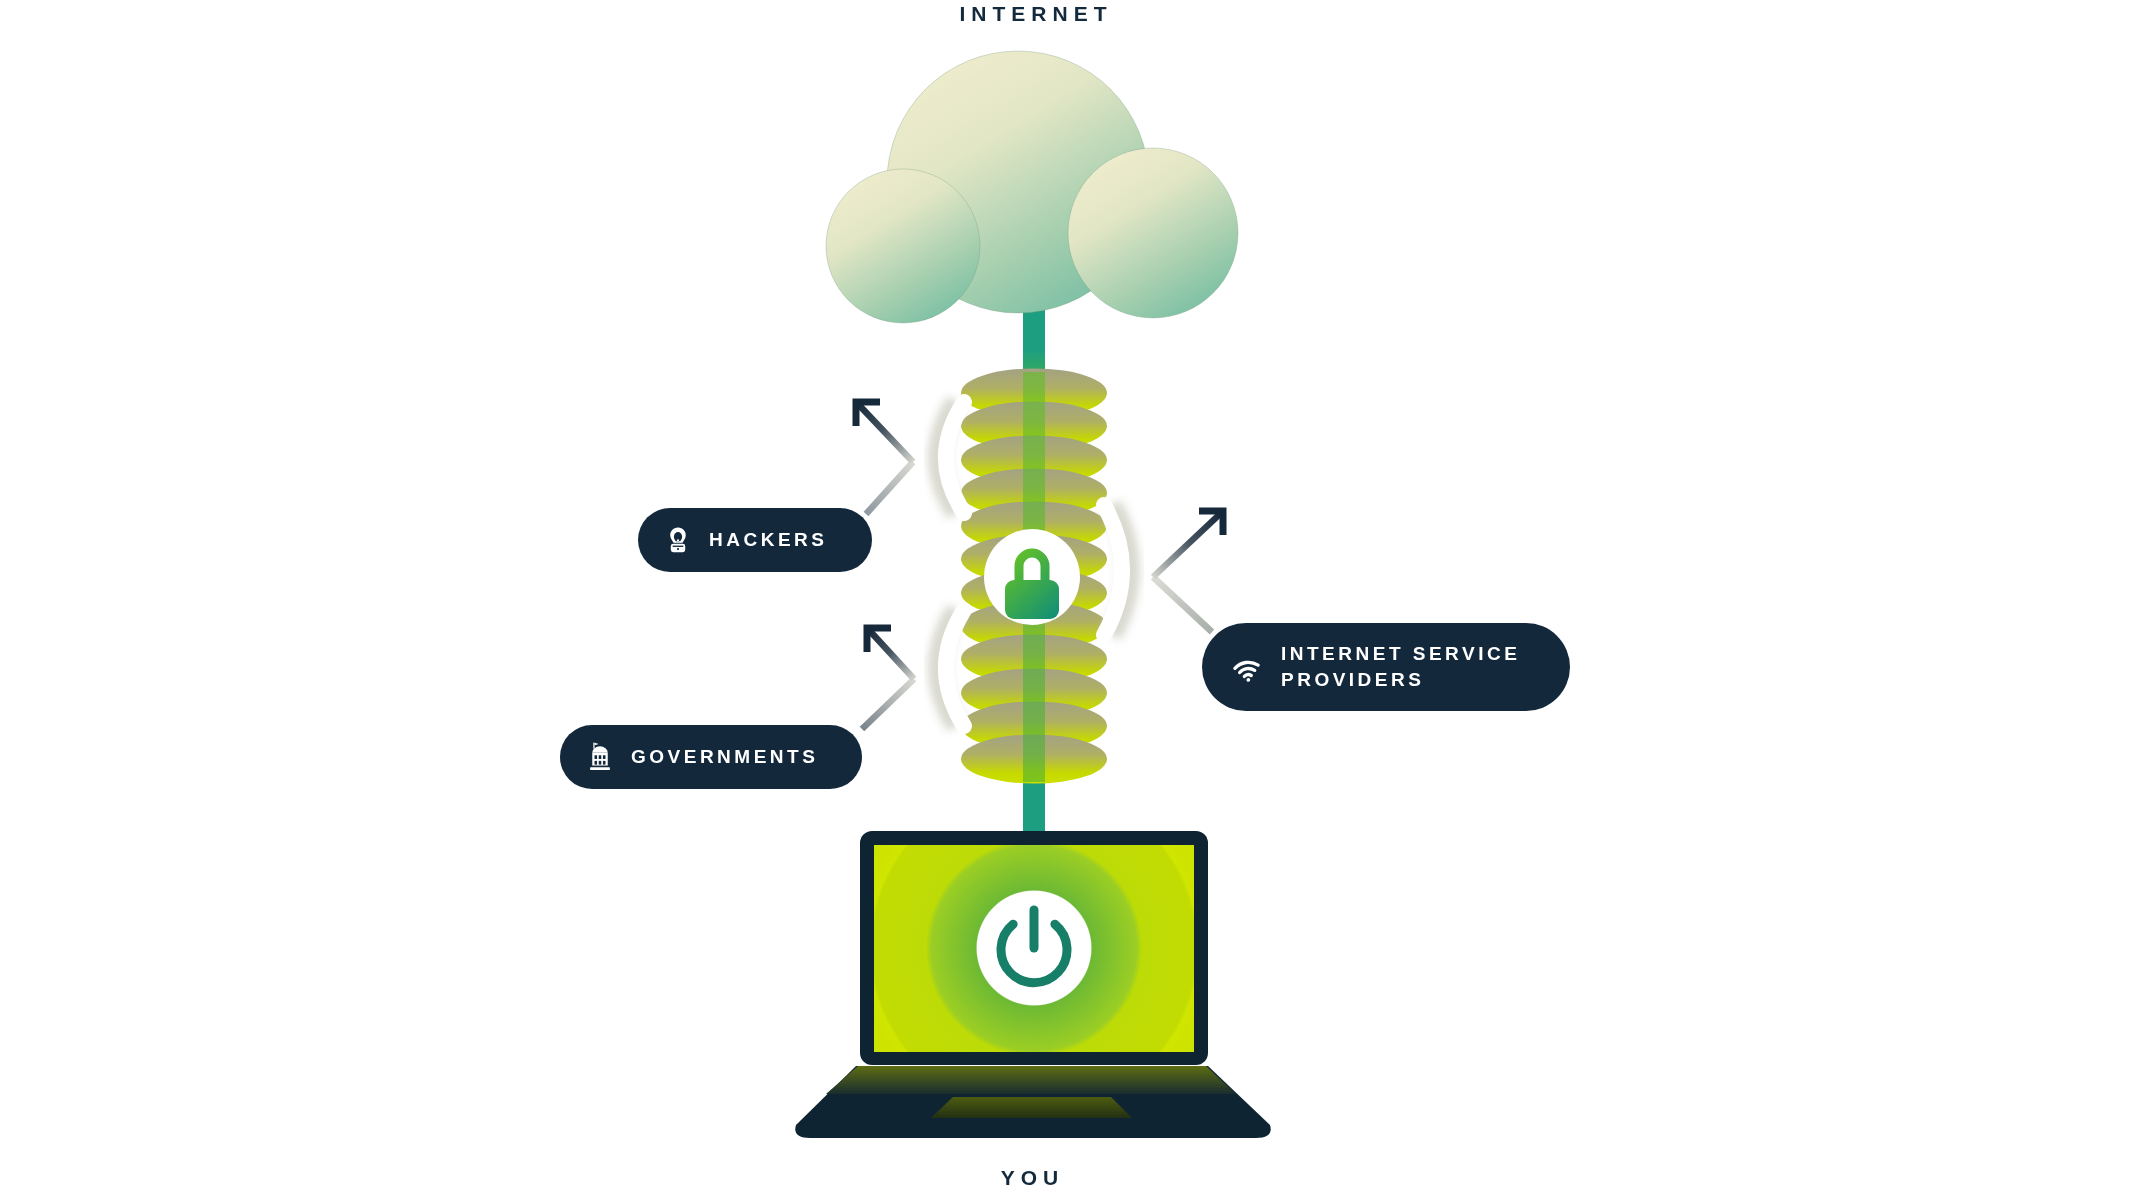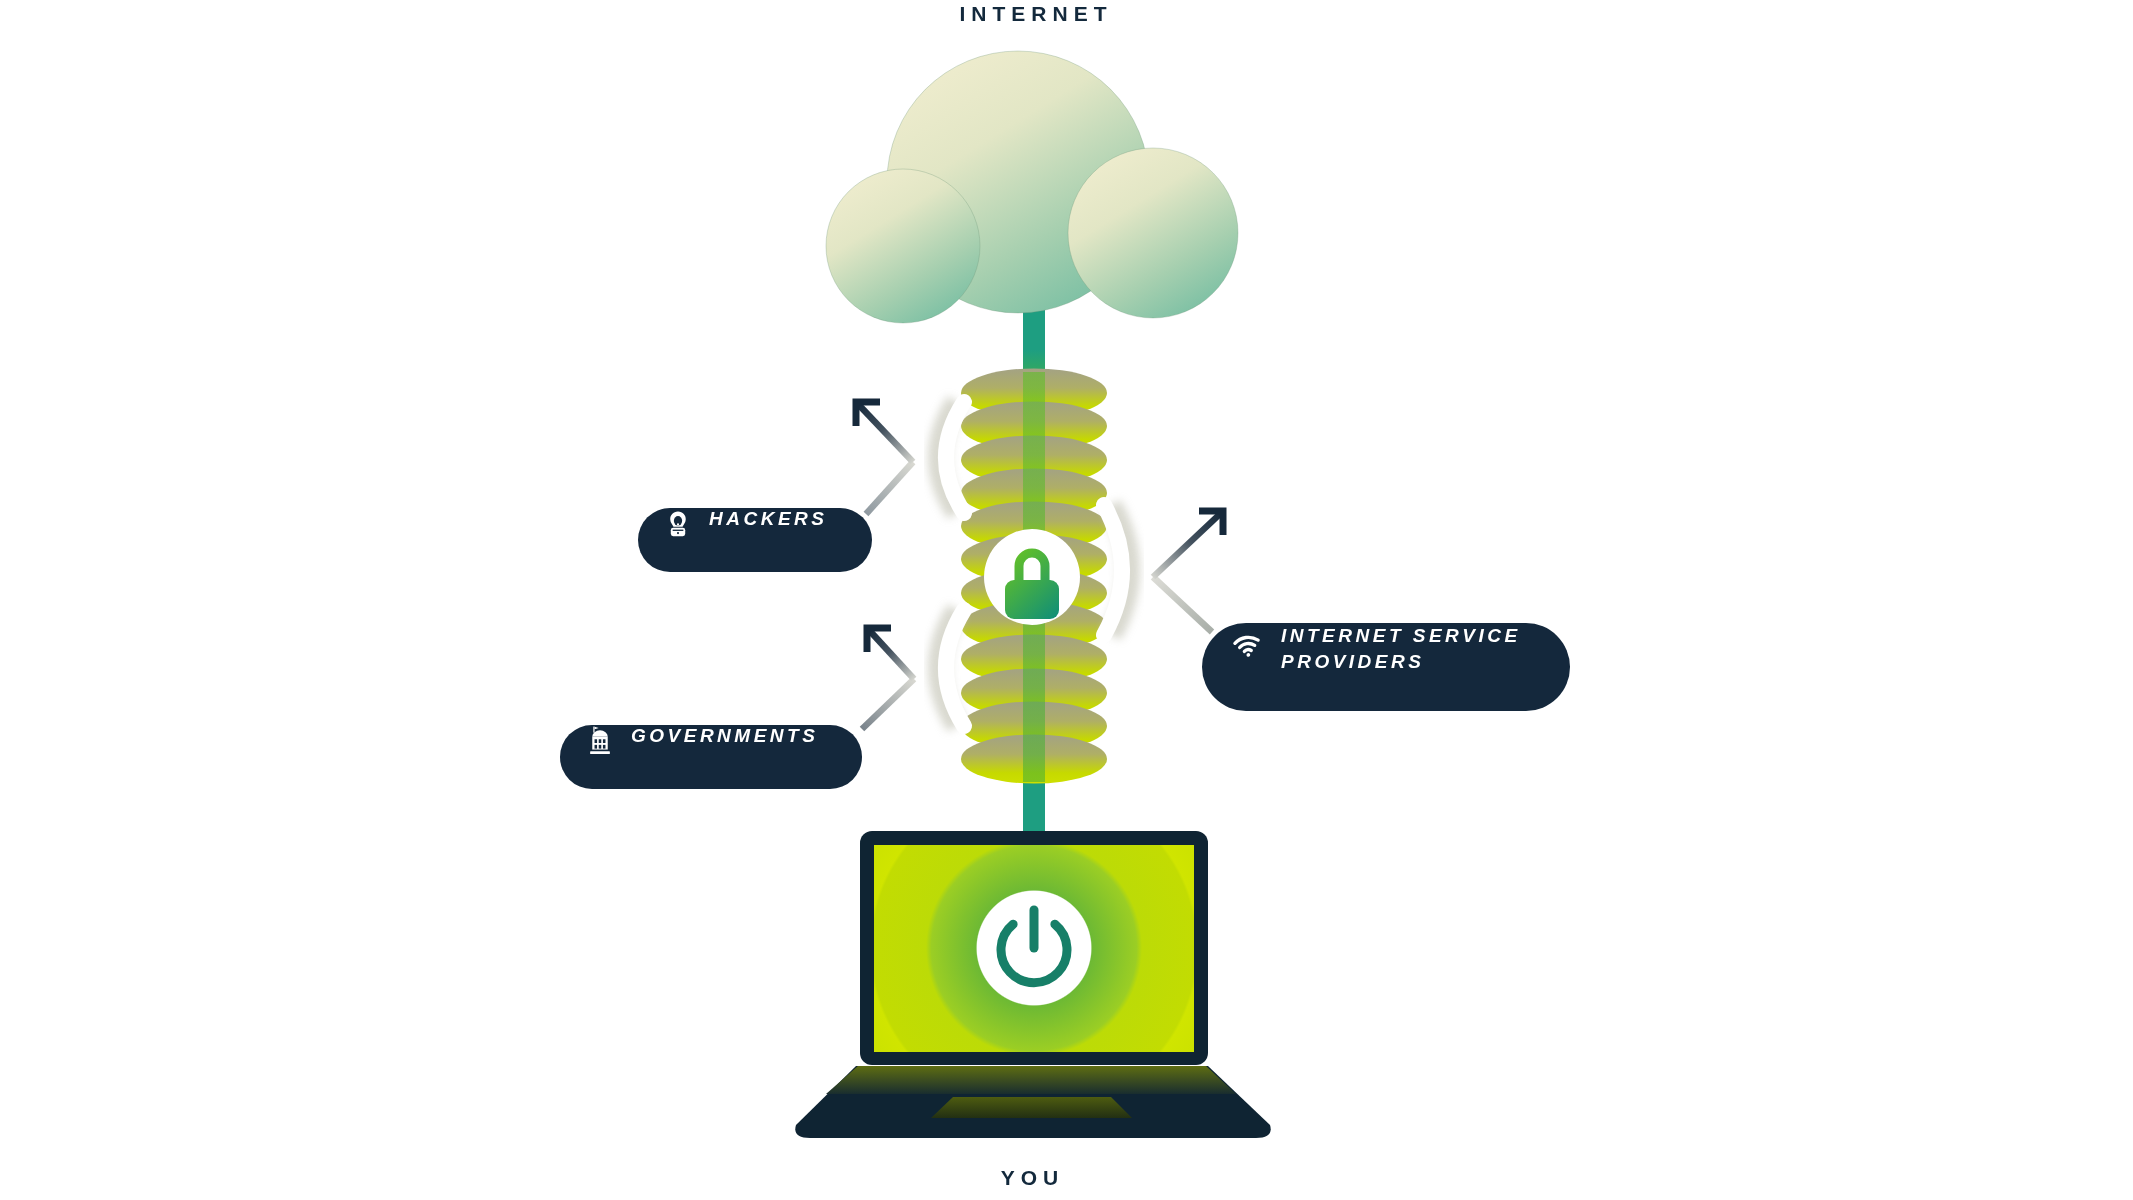--- a/index.html
+++ b/index.html
@@ -2,22 +2,22 @@
 <html><head>
 <meta charset="utf-8">
 <style>
   html,body{margin:0;padding:0;background:#ffffff;}
   .stage{position:relative;width:2133px;height:1200px;background:#ffffff;overflow:hidden;
          font-family:"Liberation Sans", sans-serif;padding-left:44px;}
   .stage svg.scene{position:absolute;left:0;top:0;}
   .label{position:absolute;color:#13293C;font-weight:700;font-size:21px;letter-spacing:6px;text-align:center;}
   .label.internet{left:896px;top:2px;width:280px;}
   .label.you{left:950px;top:1166px;width:165px;}
-  .pill{position:absolute;display:flex;background:#14283C;color:#ffffff;
-        border-radius:46px;font-weight:700;font-size:19px;letter-spacing:3.5px;box-sizing:border-box;font-style:italic;}
+  .pill{position:absolute;display:flex;align-items:center;background:#14283C;color:#ffffff;
+        border-radius:46px;font-weight:700;font-size:19px;letter-spacing:3.5px;box-sizing:border-box;}
   .pill .picon{flex:0 0 auto;}
   .pill.hackers{left:638px;top:508px;width:234px;height:64px;padding-left:24px;}
   .pill.governments{left:560px;top:725px;width:302px;height:64px;padding-left:24px;}
   .pill.isps{left:1202px;top:623px;width:368px;height:88px;padding-left:26px;}
   .pill .txt{margin-left:15px;white-space:nowrap;}
   .pill .lines{margin-left:15px;display:flex;flex-direction:column;line-height:26px;}
 </style>
 </head>
 <body>
 

